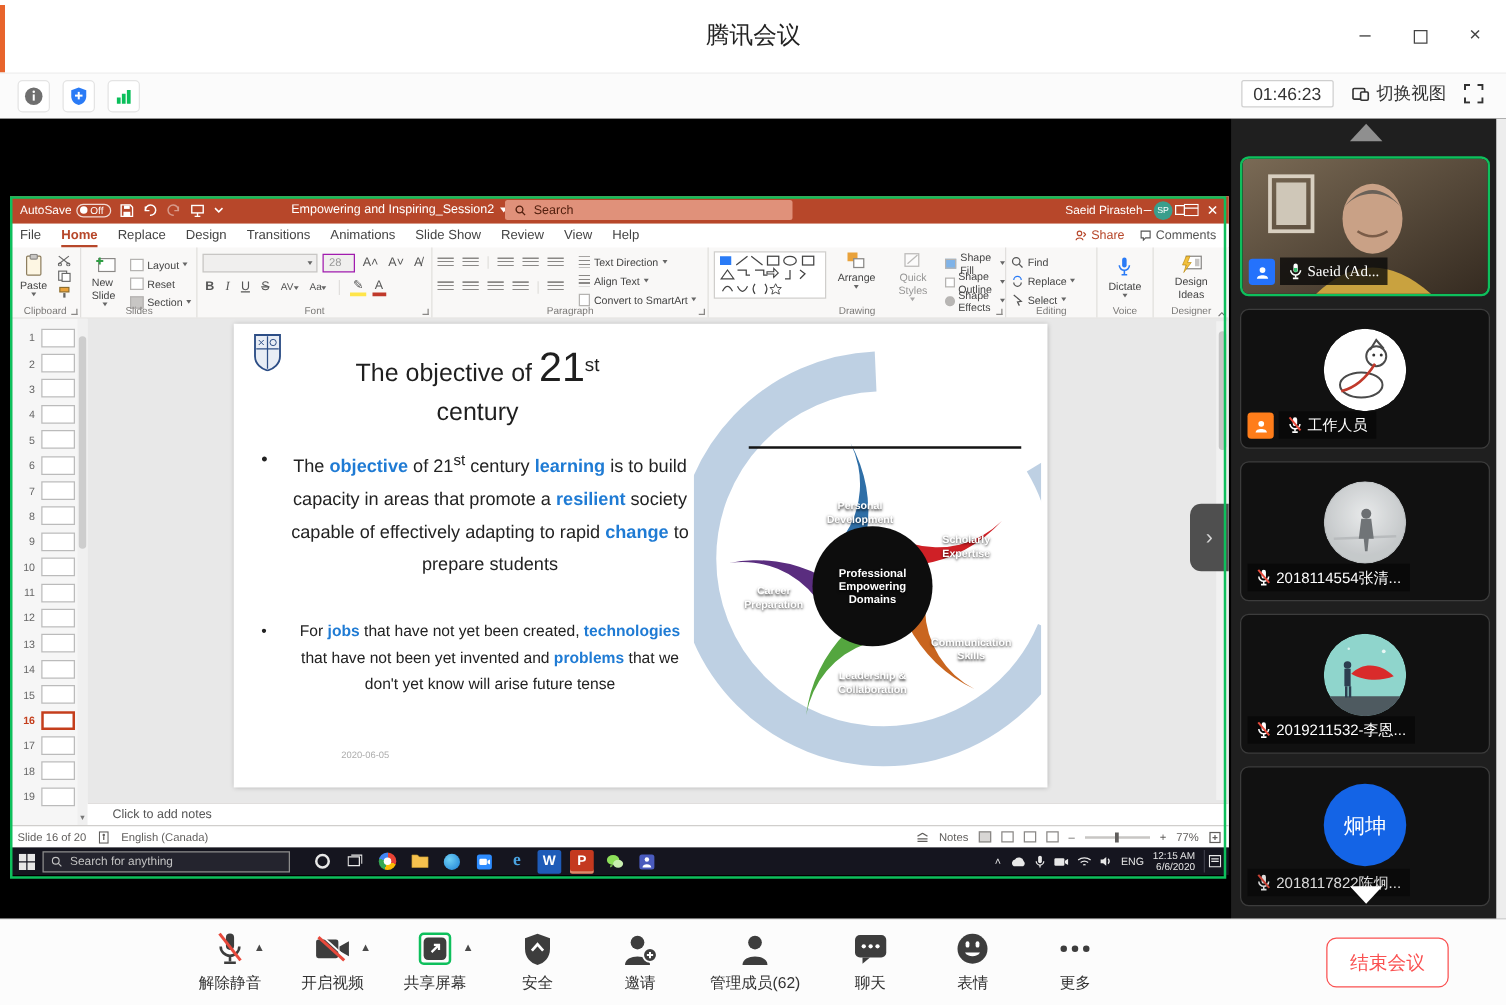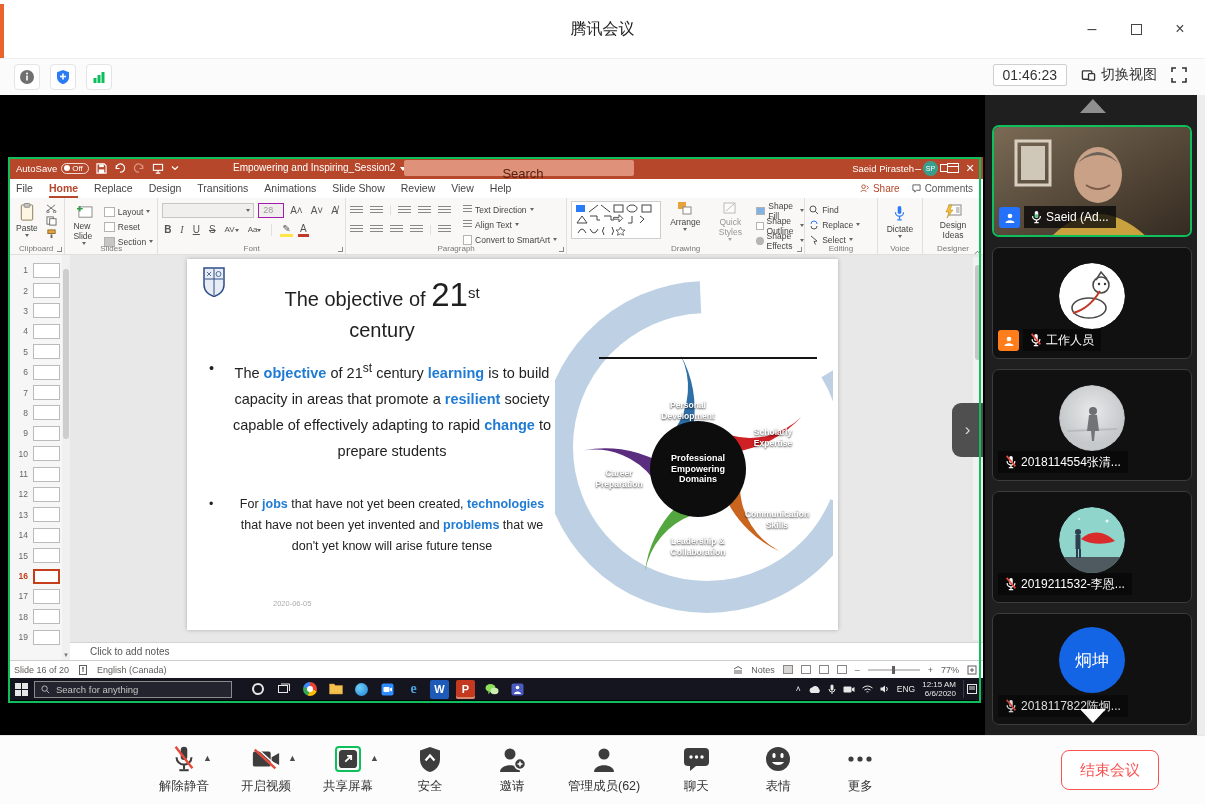--- a/index.html
+++ b/index.html
@@ -1,21 +1,21 @@
 <!DOCTYPE html>
 <html><head>
 <meta charset="utf-8">
 <style>
   * { margin:0; padding:0; box-sizing:border-box; }
   body { font-family:"Liberation Sans","DejaVu Sans",sans-serif; background:#fff; }
   .app { position:relative; width:1205px; height:804px; overflow:hidden; background:#fff; }
 
   
   .win-titlebar { position:absolute; left:0; top:0; width:1205px; height:58px; background:#fff; }
-  .win-title { position:absolute; left:0; right:0; top:0; height:58px; line-height:58px; text-align:center; font-size:16px; color:#222; }
+  .win-title { position:absolute; left:0; right:0; top:0; height:58px; line-height:58px; text-align:center; font-size:19px; color:#222; }
   .win-btns { position:absolute; right:14px; top:18px; display:flex; gap:22px; color:#444; }
   .win-btn { width:22px; height:22px; display:flex; align-items:center; justify-content:center; font-size:16px; cursor:default; }
   .win-btn .sq { width:11px; height:11px; border:1.5px solid #444; }
   .edge-sliver { position:absolute; left:0; top:4px; width:4px; height:86px; background:#e8642c; }
 
   
   .mtoolbar { position:absolute; left:0; top:58px; width:1205px; height:37px; background:#fbfbfb; border-top:1px solid #f0f0f0; }
   .mtool-left { position:absolute; left:14px; top:5px; display:flex; gap:10px; }
   .mtool-btn { width:26px; height:26px; border:1px solid #e4e4e4; border-radius:4px; background:#fff; display:flex; align-items:center; justify-content:center; }
   .mtool-right { position:absolute; right:18px; top:5px; display:flex; align-items:center; gap:14px; }
@@ -29,21 +29,21 @@
 
   
   .ppt { position:absolute; left:8px; top:62px; width:975px; height:521px; background:#fff; font-size:10px; }
   .ppt-title { position:absolute; left:0; top:0; width:100%; height:22px; background:#b7472a; color:#fff; display:flex; align-items:center; }
   .qat { display:flex; align-items:center; gap:7px; padding-left:8px; }
   .autosave { display:flex; gap:4px; font-size:9.5px; }
   .as-pill { display:flex; align-items:center; gap:2px; border:1px solid rgba(255,255,255,.8); border-radius:7px; padding:0 5px 0 2px; height:11px; font-size:8px; }
   .as-dot { width:6px; height:6px; border-radius:50%; background:#fff; }
   .doc-title { position:absolute; left:225px; top:0; height:22px; line-height:22px; font-size:10px; white-space:nowrap; }
   .doc-caret { display:inline-block; width:0; height:0; border-left:3.5px solid transparent; border-right:3.5px solid transparent; border-top:4px solid #fff; margin-left:5px; }
-  .ppt-search { position:absolute; left:396px; top:3px; width:230px; height:16px; background:#e0917a; border-radius:2px; display:flex; align-items:center; gap:6px; padding-left:8px; color:#53200f; font-size:13px;flex-direction:column; }
+  .ppt-search { position:absolute; left:396px; top:3px; width:230px; height:16px; background:#e0917a; border-radius:2px; display:flex; align-items:center; gap:6px; padding-left:8px; color:#53200f; font-size:10px; }
   .ppt-user { position:absolute; right:24px; top:0; height:22px; display:flex; align-items:center; gap:9px; }
   .ppt-user-name { font-size:9.5px; }
   .sp-avatar { width:15px; height:15px; border-radius:50%; background:#3a9e8c; color:#fff; font-size:7px; display:flex; align-items:center; justify-content:center; }
   .ppt-winbtns { position:absolute; right:0; top:0; height:22px; display:flex; }
   .ppt-winbtn { width:26px; height:22px; display:flex; align-items:center; justify-content:center; color:#fff; font-size:11px; }
   .ppt-winbtn .sq { width:8px; height:8px; border:1px solid #fff; }
 
   .ppt-menu { position:absolute; left:0; top:22px; width:100%; height:19px; background:#fff; display:flex; align-items:center; font-size:10.5px; color:#444; }
   .menu-item { padding:0 8px; height:19px; line-height:18px; position:relative; }
   .menu-item.on { color:#b7472a; font-weight:bold; }
@@ -867,21 +867,21 @@
       </div>
 
       <div class="expand-handle">›</div>
     </div>
 
     <div class="green-frame"></div>
 
     <div class="sidebar">
       <div class="sb-up"></div>
 
-      <div class="tile speaking" style="top:30px;">
+      <div class="tile speaking" style="top:30px;font-family:Liberation Serif, serif;">
         <svg width="200" height="112" viewBox="0 0 200 112">
           <defs>
               <linearGradient id="vbg" x1="0" y1="0" x2="1" y2="1">
                 <stop offset="0" stop-color="#7a6a55"></stop>
                 <stop offset="1" stop-color="#33291f"></stop>
               </linearGradient>
             </defs>
           <rect width="200" height="112" fill="url(#vbg)"></rect>
           <rect x="22" y="14" width="34" height="44" fill="none" stroke="#d8cfc0" stroke-width="3"></rect>
           <rect x="27" y="19" width="24" height="34" fill="#cfc7b8"></rect>

